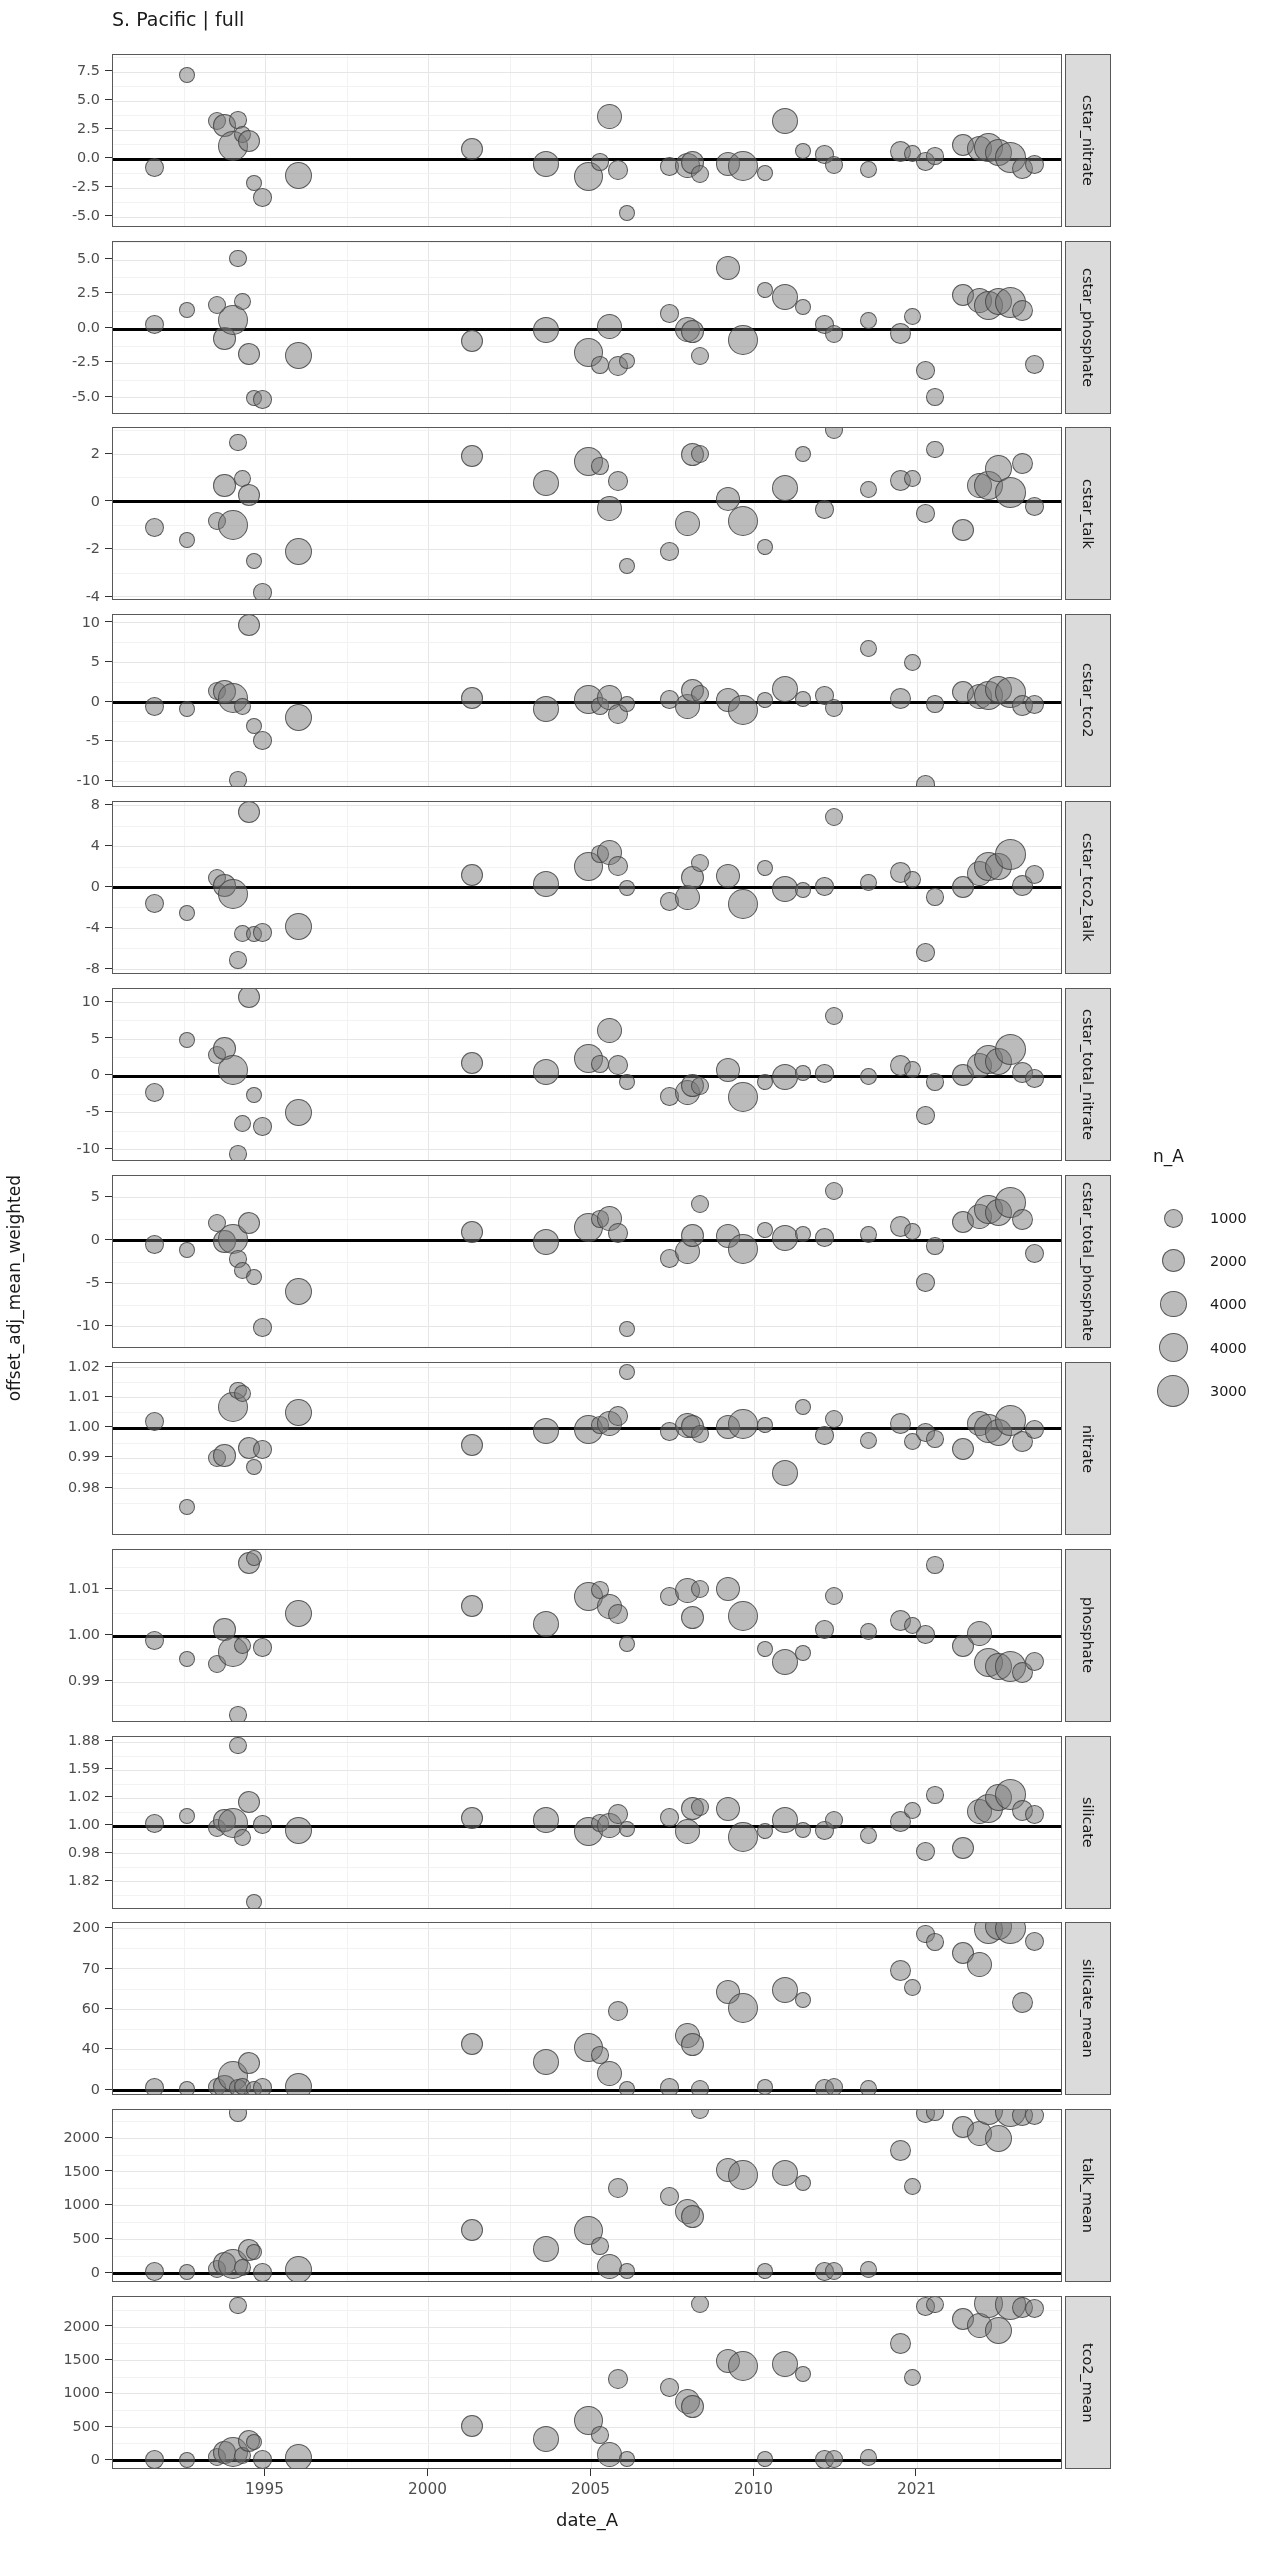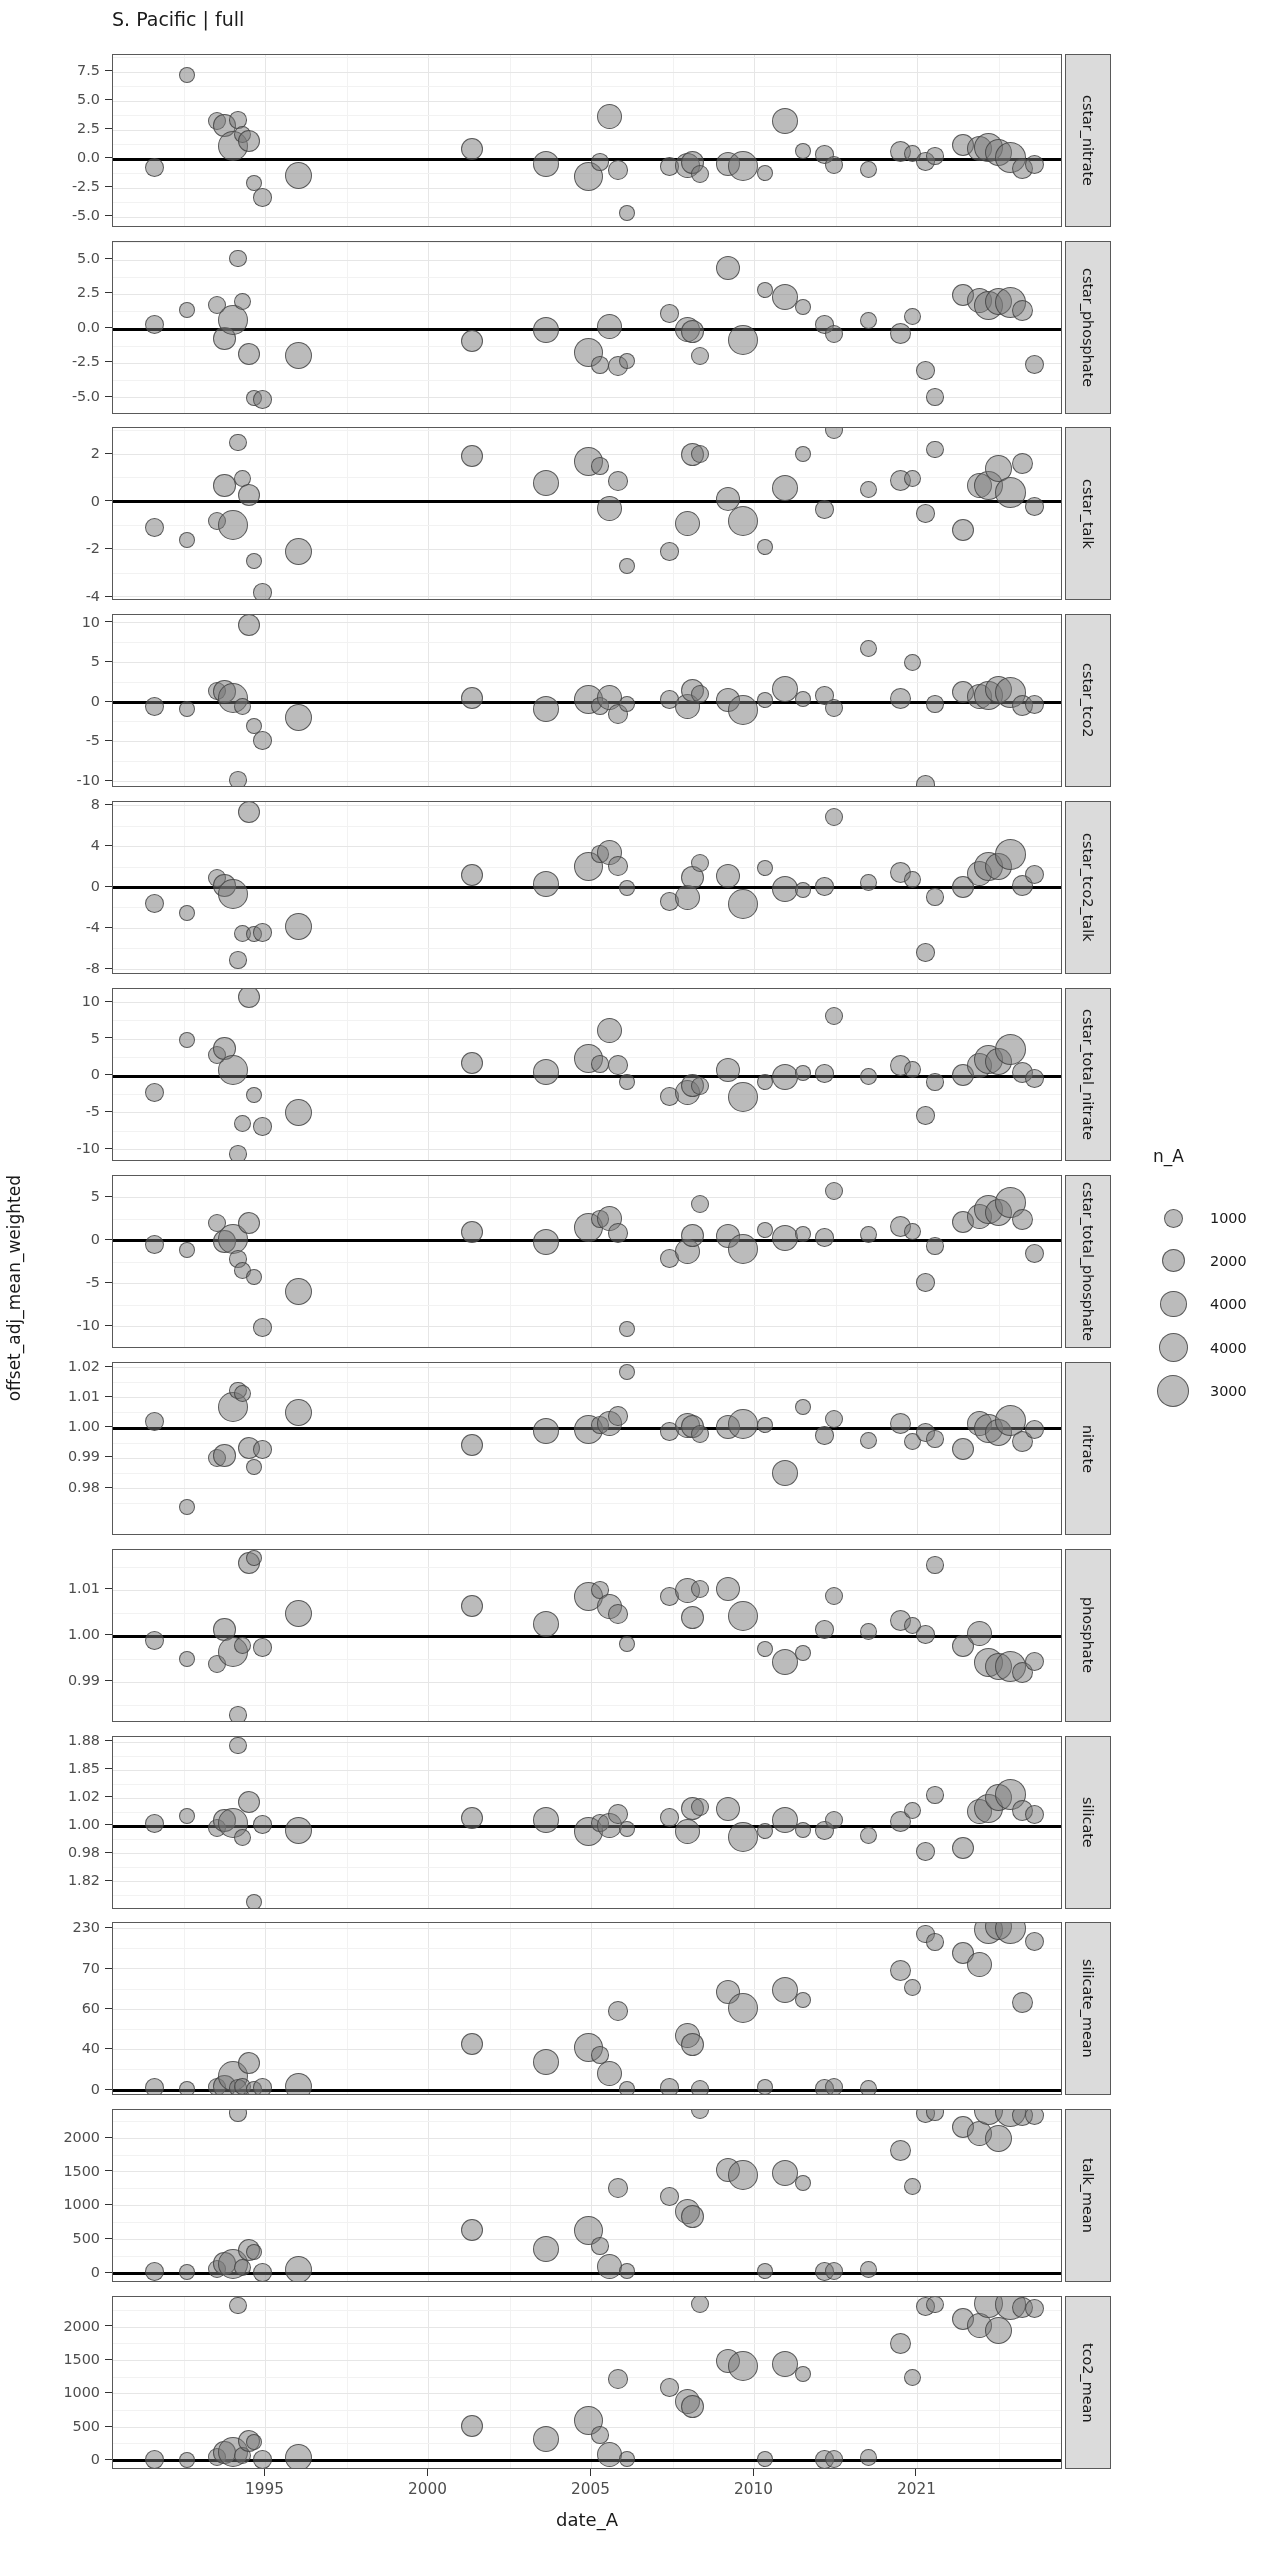--- a/index.html
+++ b/index.html
@@ -786,21 +786,21 @@
       <div class="pt" style="left: 882px; top: 42px; width: 31px; height: 31px; background: rgba(120, 120, 120, 0.5); border: 1px solid rgba(64, 64, 64, 0.8);"></div>
       <div class="pt" style="left: 899px; top: 63px; width: 21px; height: 21px; background: rgba(120, 120, 120, 0.5); border: 1px solid rgba(64, 64, 64, 0.8);"></div>
       <div class="pt" style="left: 912px; top: 68px; width: 19px; height: 19px; background: rgba(120, 120, 120, 0.5); border: 1px solid rgba(64, 64, 64, 0.8);"></div>
     </div>
     <div class="strip" style="top: 1736px;">
       <span>silicate</span>
     </div>
     <div class="ytick-mark" style="left: 105px; top: 1740px;"></div>
     <div class="ytick-label" style="top: 1732px;">1.88</div>
     <div class="ytick-mark" style="left: 105px; top: 1768px;"></div>
-    <div class="ytick-label" style="top: 1760px;">1.85</div>
+    <div class="ytick-label" style="top: 1760px;">1.59</div>
     <div class="ytick-mark" style="left: 105px; top: 1796px;"></div>
     <div class="ytick-label" style="top: 1788px;">1.02</div>
     <div class="ytick-mark" style="left: 105px; top: 1824px;"></div>
     <div class="ytick-label" style="top: 1816px;">1.00</div>
     <div class="ytick-mark" style="left: 105px; top: 1852px;"></div>
     <div class="ytick-label" style="top: 1844px;">0.98</div>
     <div class="ytick-mark" style="left: 105px; top: 1880px;"></div>
     <div class="ytick-label" style="top: 1872px;">1.82</div>
     <div class="panel" style="top: 1922px;">
       <div class="gl" style="left: 71px; top: 0px; width: 1px; height: 173px; background: rgb(242, 242, 242);"></div>
@@ -863,21 +863,21 @@
       <div class="pt" style="left: 861px; top: -7.6px; width: 29px; height: 29px; background: rgba(120, 120, 120, 0.5); border: 1px solid rgba(64, 64, 64, 0.8);"></div>
       <div class="pt" style="left: 872px; top: -9.6px; width: 27px; height: 27px; background: rgba(120, 120, 120, 0.5); border: 1px solid rgba(64, 64, 64, 0.8);"></div>
       <div class="pt" style="left: 882px; top: -10px; width: 31px; height: 31px; background: rgba(120, 120, 120, 0.5); border: 1px solid rgba(64, 64, 64, 0.8);"></div>
       <div class="pt" style="left: 899px; top: 69px; width: 21px; height: 21px; background: rgba(120, 120, 120, 0.5); border: 1px solid rgba(64, 64, 64, 0.8);"></div>
       <div class="pt" style="left: 912px; top: 9.3px; width: 19px; height: 19px; background: rgba(120, 120, 120, 0.5); border: 1px solid rgba(64, 64, 64, 0.8);"></div>
     </div>
     <div class="strip" style="top: 1922px;">
       <span>silicate_mean</span>
     </div>
     <div class="ytick-mark" style="left: 105px; top: 1927px;"></div>
-    <div class="ytick-label" style="top: 1919px;">230</div>
+    <div class="ytick-label" style="top: 1919px;">200</div>
     <div class="ytick-mark" style="left: 105px; top: 1968px;"></div>
     <div class="ytick-label" style="top: 1960px;">70</div>
     <div class="ytick-mark" style="left: 105px; top: 2008px;"></div>
     <div class="ytick-label" style="top: 2000px;">60</div>
     <div class="ytick-mark" style="left: 105px; top: 2048px;"></div>
     <div class="ytick-label" style="top: 2040px;">40</div>
     <div class="ytick-mark" style="left: 105px; top: 2089px;"></div>
     <div class="ytick-label" style="top: 2081px;">0</div>
     <div class="panel" style="top: 2109px;">
       <div class="gl" style="left: 71px; top: 0px; width: 1px; height: 173px; background: rgb(242, 242, 242);"></div>

